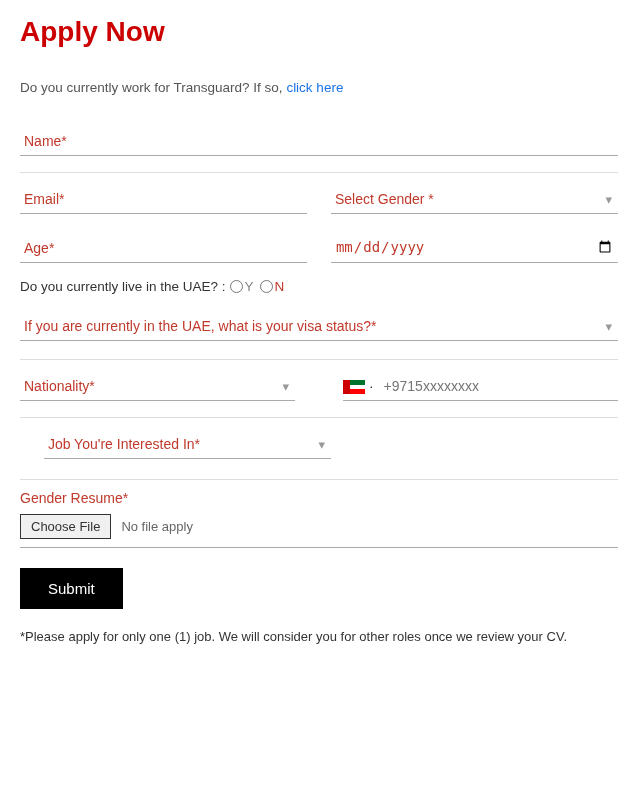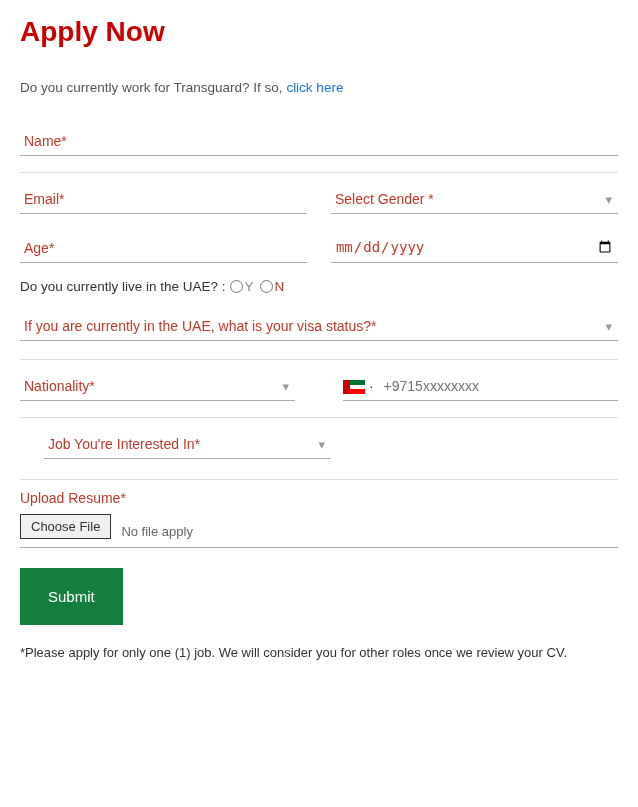--- a/index.html
+++ b/index.html
@@ -249,45 +249,45 @@
 
     .upload-label {
       font-size: 14px;
       color: #c0392b;
       margin-bottom: 8px;
       display: block;
     }
 
     .file-upload-row {
       display: flex;
-      align-items: flex-end;
+      align-items: center;
       gap: 10px;
       border-bottom: 1.5px solid #aaa;
       padding-bottom: 8px;
     }
 
     .choose-file-btn {
       border: 1.5px solid #333;
       background: #f0f0f0;
       padding: 4px 10px;
       font-size: 13px;
       cursor: pointer;
       color: #333;
     }
 
     .no-file-text {
       font-size: 13px;
       color: #666;
     }
 
     .submit-btn {
-      background: #15803d;
+      background: #000000;
       color: #fff;
       border: none;
-      padding: 20px 28px;
+      padding: 12px 28px;
       font-size: 15px;
       cursor: pointer;
       margin-bottom: 18px;
       margin-top: 4px;
     }
 
     .disclaimer {
       font-size: 13px;
       color: #333;
       line-height: 1.5;
@@ -414,21 +414,21 @@
           <option value="admin">Admin</option>
         </select>
       </div>
     </div>
   </div>
 
   <hr class="divider-line">
 
   
   <div class="upload-section">
-    <span class="upload-label">Upload Resume*</span>
+    <span class="upload-label">Gender Resume*</span>
     <div class="file-upload-row">
       <button class="choose-file-btn">Choose File</button>
       <span class="no-file-text">No file apply</span>
 
     </div>
   </div>
 
   
   <button class="submit-btn">Submit</button>
 

